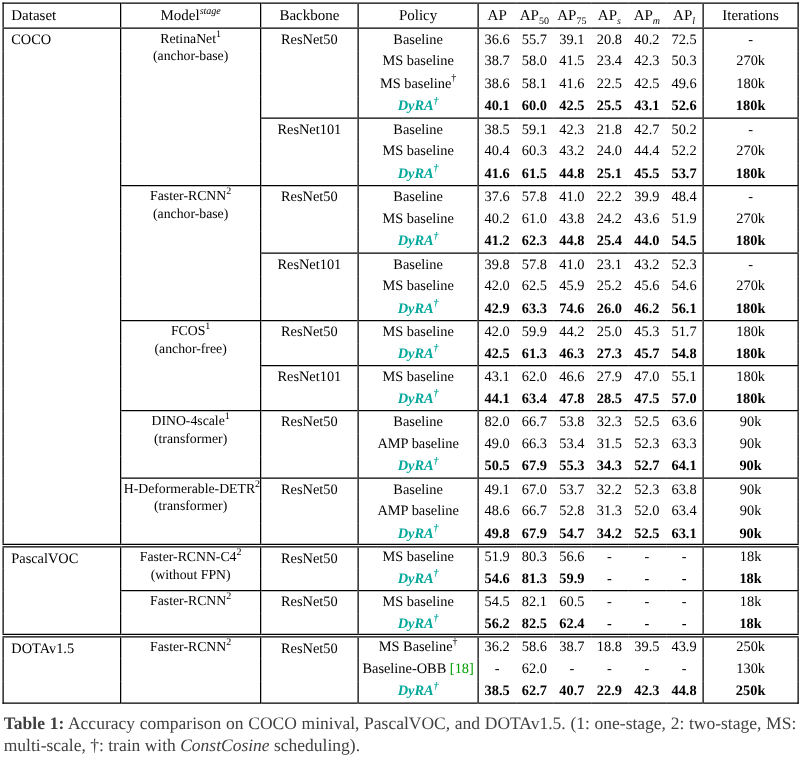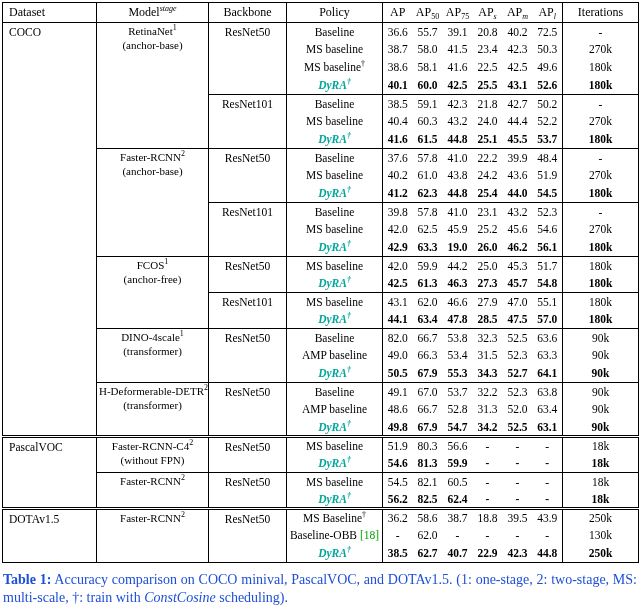--- a/index.html
+++ b/index.html
@@ -29,21 +29,21 @@
   .b    { font-weight: bold; }
   sup, sub { font-size: 8px; line-height: 0; }
   .it { font-style: italic; margin-top: 28px; }
   .c-model { font-size: 11px; }
   .note { font-size: 11px; }
   .dyra { color: var(--dyra-color, #00A79B); font-weight: bold; font-style: italic; }
   .cite { color: var(--cite-color, #00A000); }
 
   .caption {
     font-size: 14px; line-height: 1.32; margin: 8px 1px 0 1px;
-    text-align: justify; color: #1d4ed8;
+    text-align: justify; color: #404040;
   }
   .cap-label { font-weight: bold; }
   .cap-emph { font-style: italic; }
 </style>
 </head>
 <body>
 
 <div class="page">
 
   <table>
@@ -206,21 +206,21 @@
           <td class="c-val">45.9</td>
           <td class="c-val">25.2</td>
           <td class="c-val">45.6</td>
           <td class="c-val">54.6</td>
           <td class="c-iter vl">270k</td>
         </tr>
         <tr>
           <td class="c-policy vl"><span class="dyra">DyRA<sup>†</sup></span></td>
           <td class="c-val vl b">42.9</td>
           <td class="c-val b">63.3</td>
-          <td class="c-val b">19.0</td>
+          <td class="c-val b">74.6</td>
           <td class="c-val b">26.0</td>
           <td class="c-val b">46.2</td>
           <td class="c-val b">56.1</td>
           <td class="c-iter vl b">180k</td>
         </tr>
         <tr>
           <td class="c-model top vl hs" rowspan="4">
             <div><span>FCOS</span><sup>1</sup></div>
             <div class="note">(anchor-free)</div>
           </td>

